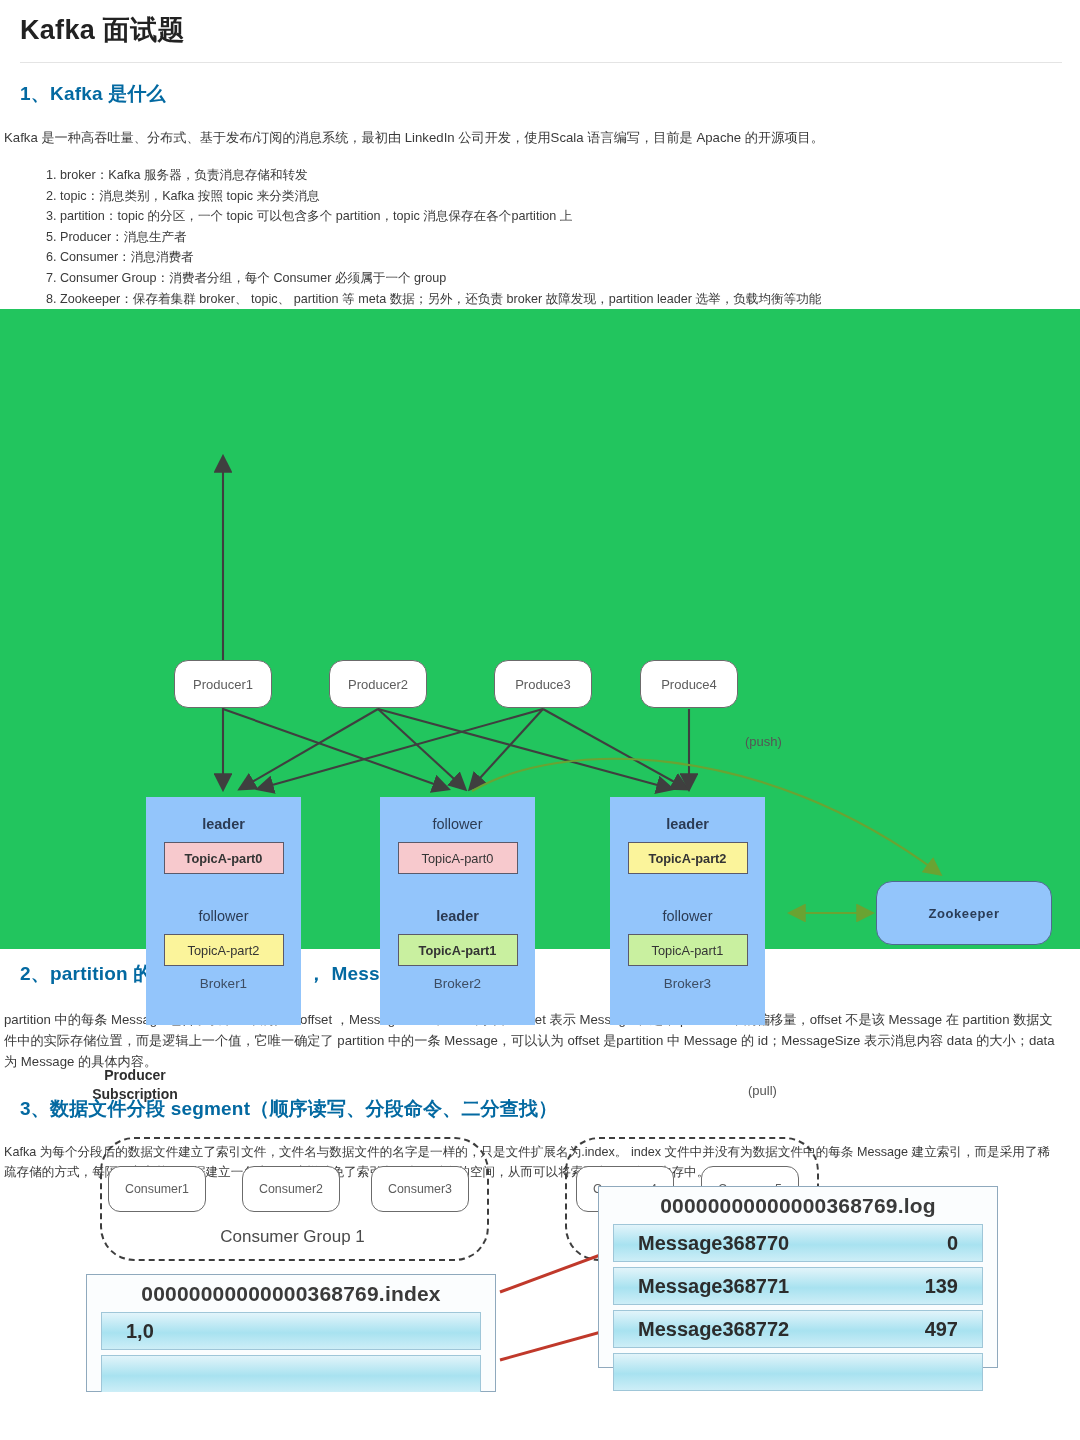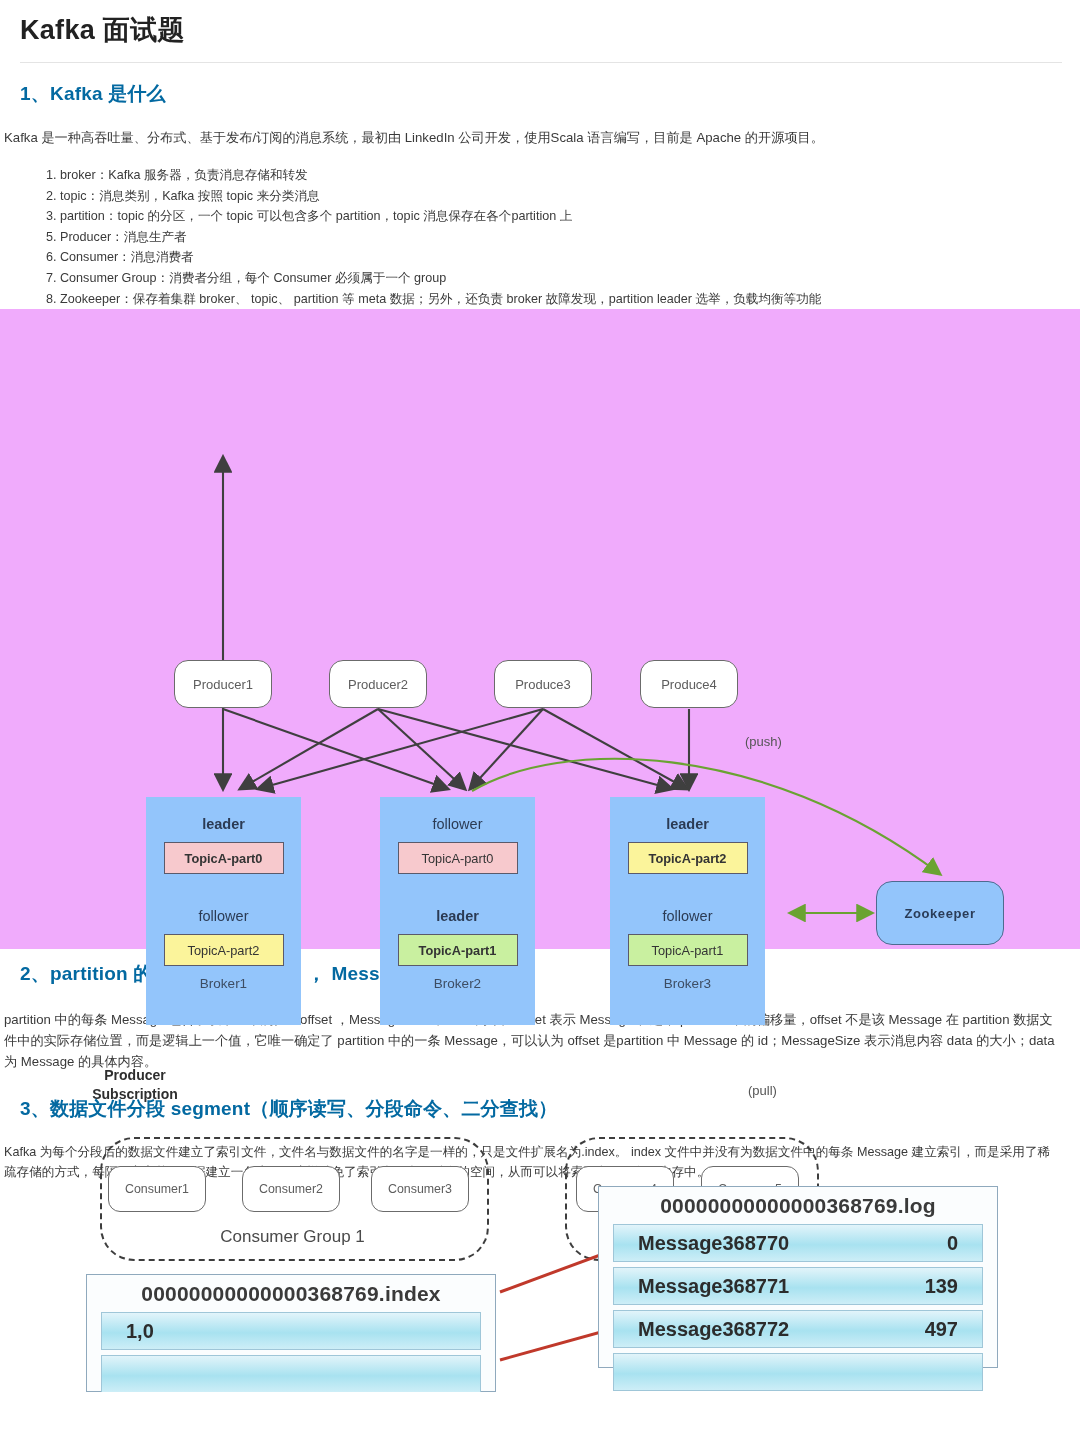--- a/index.html
+++ b/index.html
@@ -70,21 +70,21 @@
     padding-left: 26px;
     white-space: nowrap;
   }
 
   
   .diagram {
     position: relative;
     width: 1080px;
     height: 640px;
     margin: 0;
-    background: #f0abfc;
+    background: #22c55e;
   }
   .diagram svg {
     position: absolute;
     left: 0;
     top: 0;
   }
   .node {
     position: absolute;
     box-sizing: border-box;
     display: flex;
@@ -132,21 +132,21 @@
   .part.yellow { background: #fbf49b; }
   .part.green { background: #c9f0a0; }
   .broker .gap { height: 34px; }
   .broker .bname {
     text-align: center;
     font-size: 13.5px;
     color: #3d4d63;
     margin-top: 10px;
   }
   .zk {
-    width: 128px;
+    width: 176px;
     height: 64px;
     background: #93c5fb;
     border: 1.6px solid #4f6a8f;
     border-radius: 16px;
     font-size: 13px;
     font-weight: bold;
     color: #2a3c57;
     letter-spacing: 0.6px;
   }
   .consumer {

